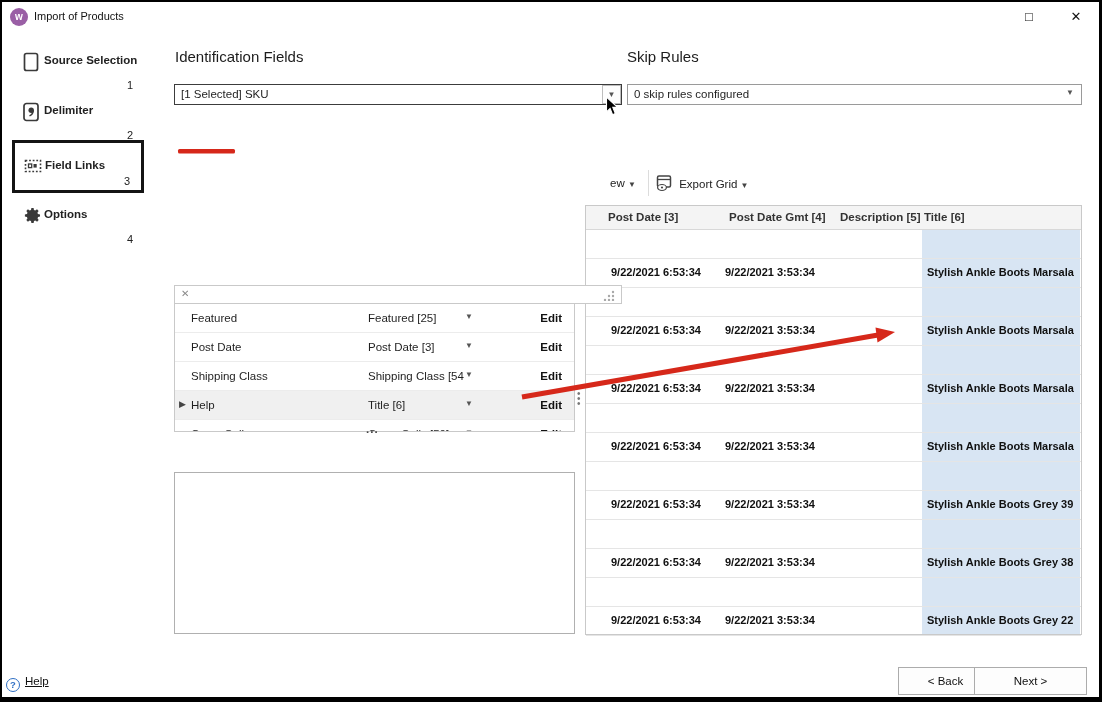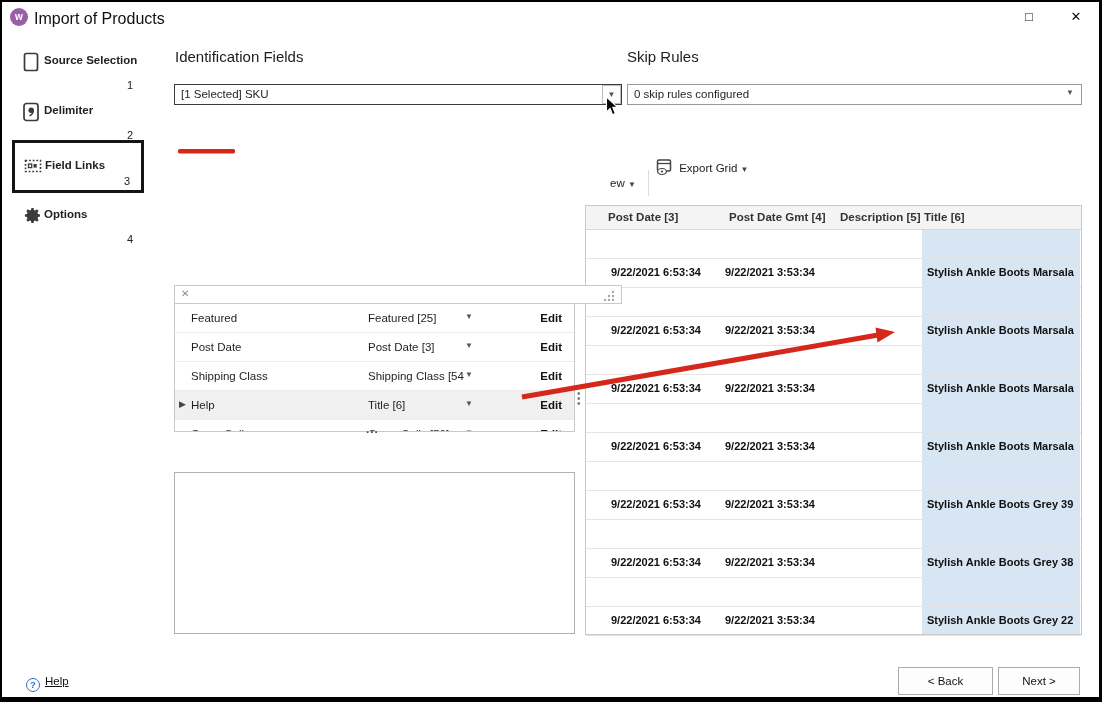--- a/index.html
+++ b/index.html
@@ -6,21 +6,21 @@
   body { font-family:"Liberation Sans","DejaVu Sans",sans-serif; background:#fff; }
   .window { position:relative; width:1102px; height:702px; background:#fff;
             border:2px solid #000; border-right-width:3px; border-bottom-width:5px; overflow:hidden; }
   .abs { position:absolute; }
   .txt { color:#1f1f1f; font-size:11.5px; }
 
   
   .titlebar { position:absolute; left:0; top:0; width:100%; height:30px; background:#fff; }
   .logo { position:absolute; left:8px; top:6px; width:18px; height:18px; border-radius:50%;
           color:#fff; font-size:10px; font-weight:bold; text-align:center; line-height:18px; }
-  .win-title { position:absolute; left:32px; top:8px; font-size:16px; color:#111; }
+  .win-title { position:absolute; left:32px; top:8px; font-size:11px; color:#111; }
   .winbtn { position:absolute; top:7px; width:22px; height:18px; text-align:center; font-size:13px; color:#111; cursor:default; }
 
   
   .step { position:absolute; left:12px; width:130px; height:46px; }
   .step .icon { position:absolute; left:9px; top:4px; }
   .step .lbl { position:absolute; left:30px; top:6px; font-size:11.5px; font-weight:600; color:#222; }
   .step .num { position:absolute; right:11px; bottom:3px; font-size:11px; color:#222; }
   .step.active { left:10px; width:132px; border:3px solid #141414; }
 
   
@@ -84,21 +84,21 @@
   
   .grid { position:absolute; left:583px; top:203px; width:497px; height:430px; border:1px solid #c9c9c9; background:#fff; }
   .ghead { position:absolute; left:0; top:0; width:495px; height:24px; background:#f4f4f4; border-bottom:1px solid #d8d8d8; }
   .ghead span { position:absolute; top:5px; font-size:11.5px; font-weight:600; color:#333; }
   .gbody { position:absolute; left:0; top:24px; width:495px; height:404px; }
   .bluecol { position:absolute; left:336px; top:0; width:158px; height:100%; }
   .grow { position:absolute; left:0; width:495px; height:29px; border-bottom:1px solid #e5e5e5; }
   .grow span { position:absolute; top:7px; font-size:11px; font-weight:bold; color:#101010; white-space:nowrap; }
 
   
-  .help { position:absolute; left:24px; top:673px; }
+  .help { position:absolute; left:4px; top:673px; }
   .help-q { display:inline-block; width:14px; height:14px; border:1.4px solid #2f6fc4; border-radius:50%;
             color:#2f6fc4; font-size:9.5px; font-weight:bold; text-align:center; line-height:12px; vertical-align:-3px; }
   .help-t { margin-left:5px; text-decoration:underline; color:#111; }
   .navbtn { position:absolute; top:665px; height:28px; border:1px solid #acacac; background:#fdfdfd;
             font-size:11.5px; color:#111; text-align:center; line-height:26px; }
 
   .overlay { position:absolute; left:0; top:0; z-index:90; pointer-events:none; }
   .cursor  { position:absolute; left:603px; top:94px; z-index:95; pointer-events:none; }
 </style>
 </head>
@@ -159,21 +159,21 @@
   <div class="combo2 txt">
     <span class="val">0 skip rules configured</span>
     <span class="arr">▼</span>
   </div>
 
   <div class="abs tool" style="left:608px; top:175px; z-index:1;">
     <span>ew</span>
     <span class="tarr">▼</span>
   </div>
   <div class="gtb-sep"></div>
-  <div class="abs tool" style="left:654px; top:156px; z-index:1;">
+  <div class="abs tool" style="left:654px; top:172px; z-index:1;">
     <svg width="17" height="18" style="vertical-align:-4px;">
       <rect x="1.5" y="2" width="13" height="11" rx="1.5" fill="none" stroke="#444" stroke-width="1.5"></rect>
       <line x1="1.5" y1="5.5" x2="14.5" y2="5.5" stroke="#444" stroke-width="1.3"></line>
       <ellipse cx="6" cy="13.5" rx="4.4" ry="3" fill="#fff" stroke="#444" stroke-width="1.2"></ellipse>
       <circle cx="6" cy="13.5" r="1.1" fill="#444"></circle>
     </svg>
     <span style="margin-left:3px;">Export Grid</span>
     <span class="tarr">▼</span>
   </div>
 
@@ -320,21 +320,21 @@
   <div class="row-dots">•<br>•<br>•</div>
   <div class="overflow-ind txt">...</div>
 
   <div class="sqlbox"></div>
 
 
   <div class="help txt">
     <span class="help-q">?</span><span class="help-t">Help</span>
   </div>
   <div class="navbtn" style="left:896px; width:95px;">&lt; Back</div>
-  <div class="navbtn" style="left:996px; width:82px;">Next &gt;</div>
+  <div class="navbtn" style="left:972px; width:113px;">Next &gt;</div>
 
   <svg class="overlay" width="1102" height="702">
     <rect x="176" y="147" width="57" height="4.5" rx="1.5" fill="#d6281a"></rect>
     <line x1="520" y1="395" x2="876" y2="333" stroke="#d6281a" stroke-width="5"></line>
     <polygon points="893,330 875.5,340.5 873.5,325.5" fill="#d6281a"></polygon>
   </svg>
 
   <svg class="cursor" width="15" height="21" viewBox="0 0 15 21">
     <path d="M1.5 1 L1.5 15.8 L5.1 12.4 L7.6 18.7 L10.3 17.5 L7.8 11.4 L12.6 11.4 Z" fill="#000" stroke="#fff" stroke-width="1.1"></path>
   </svg>

